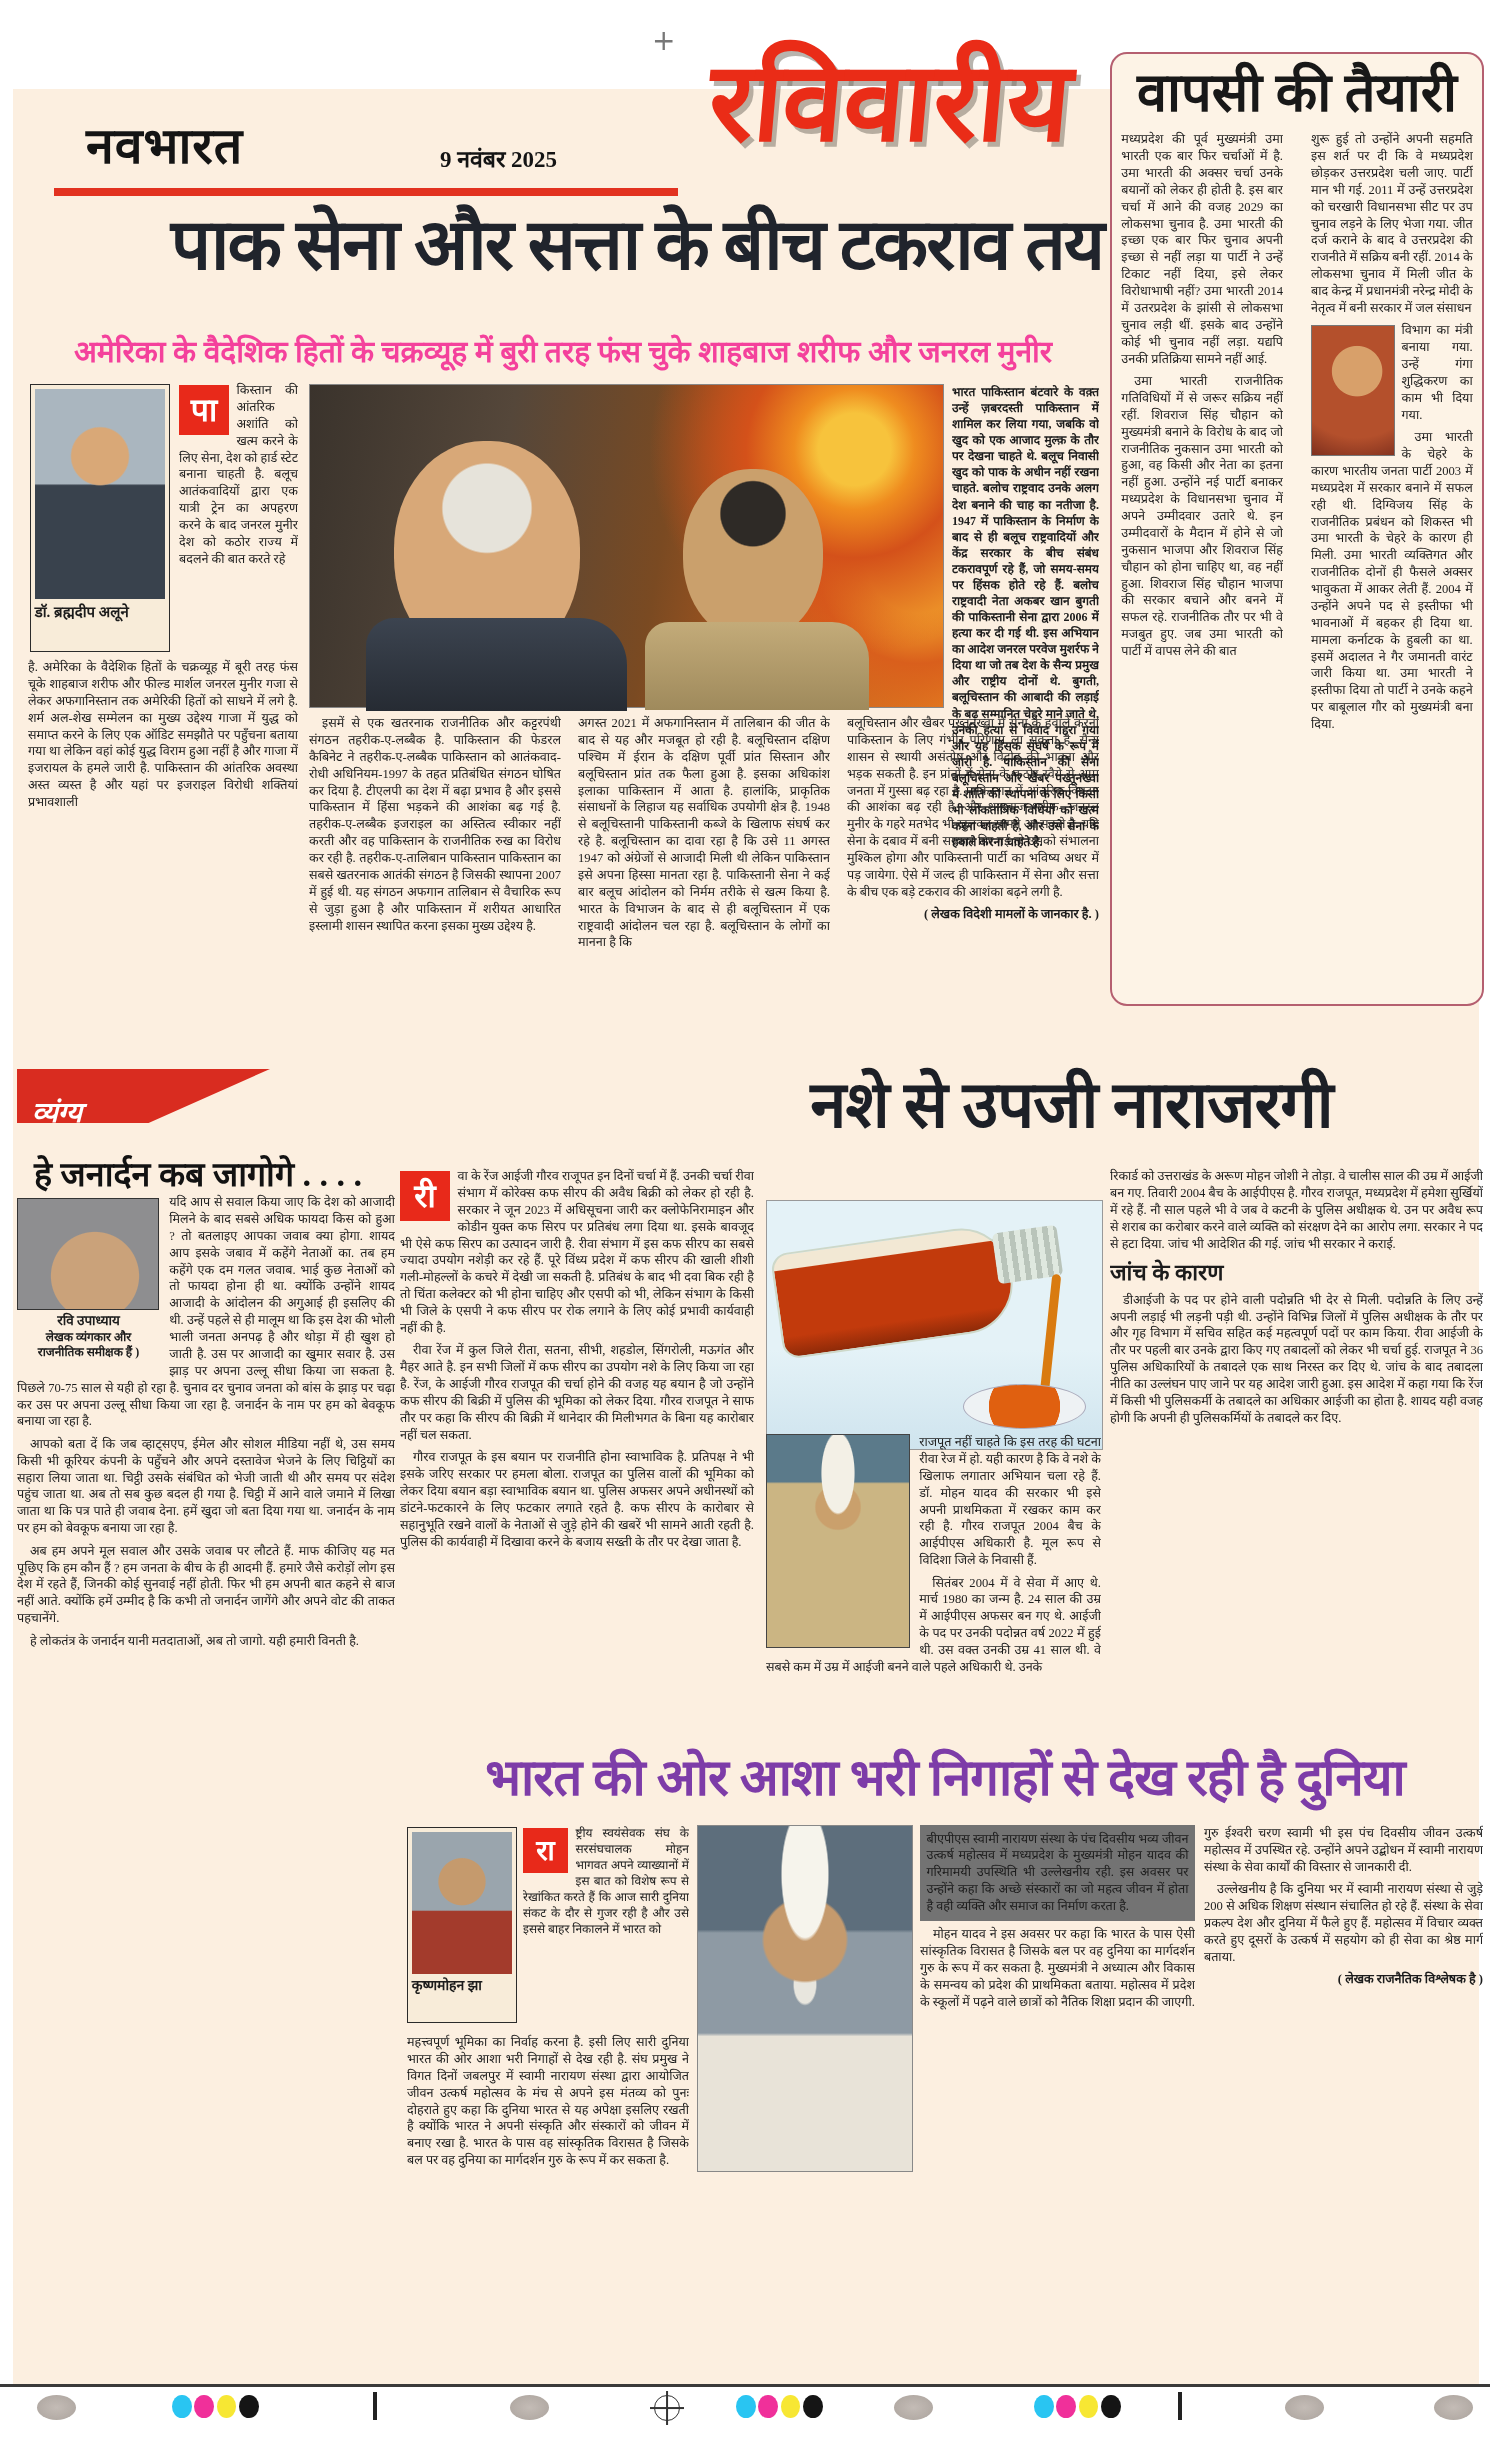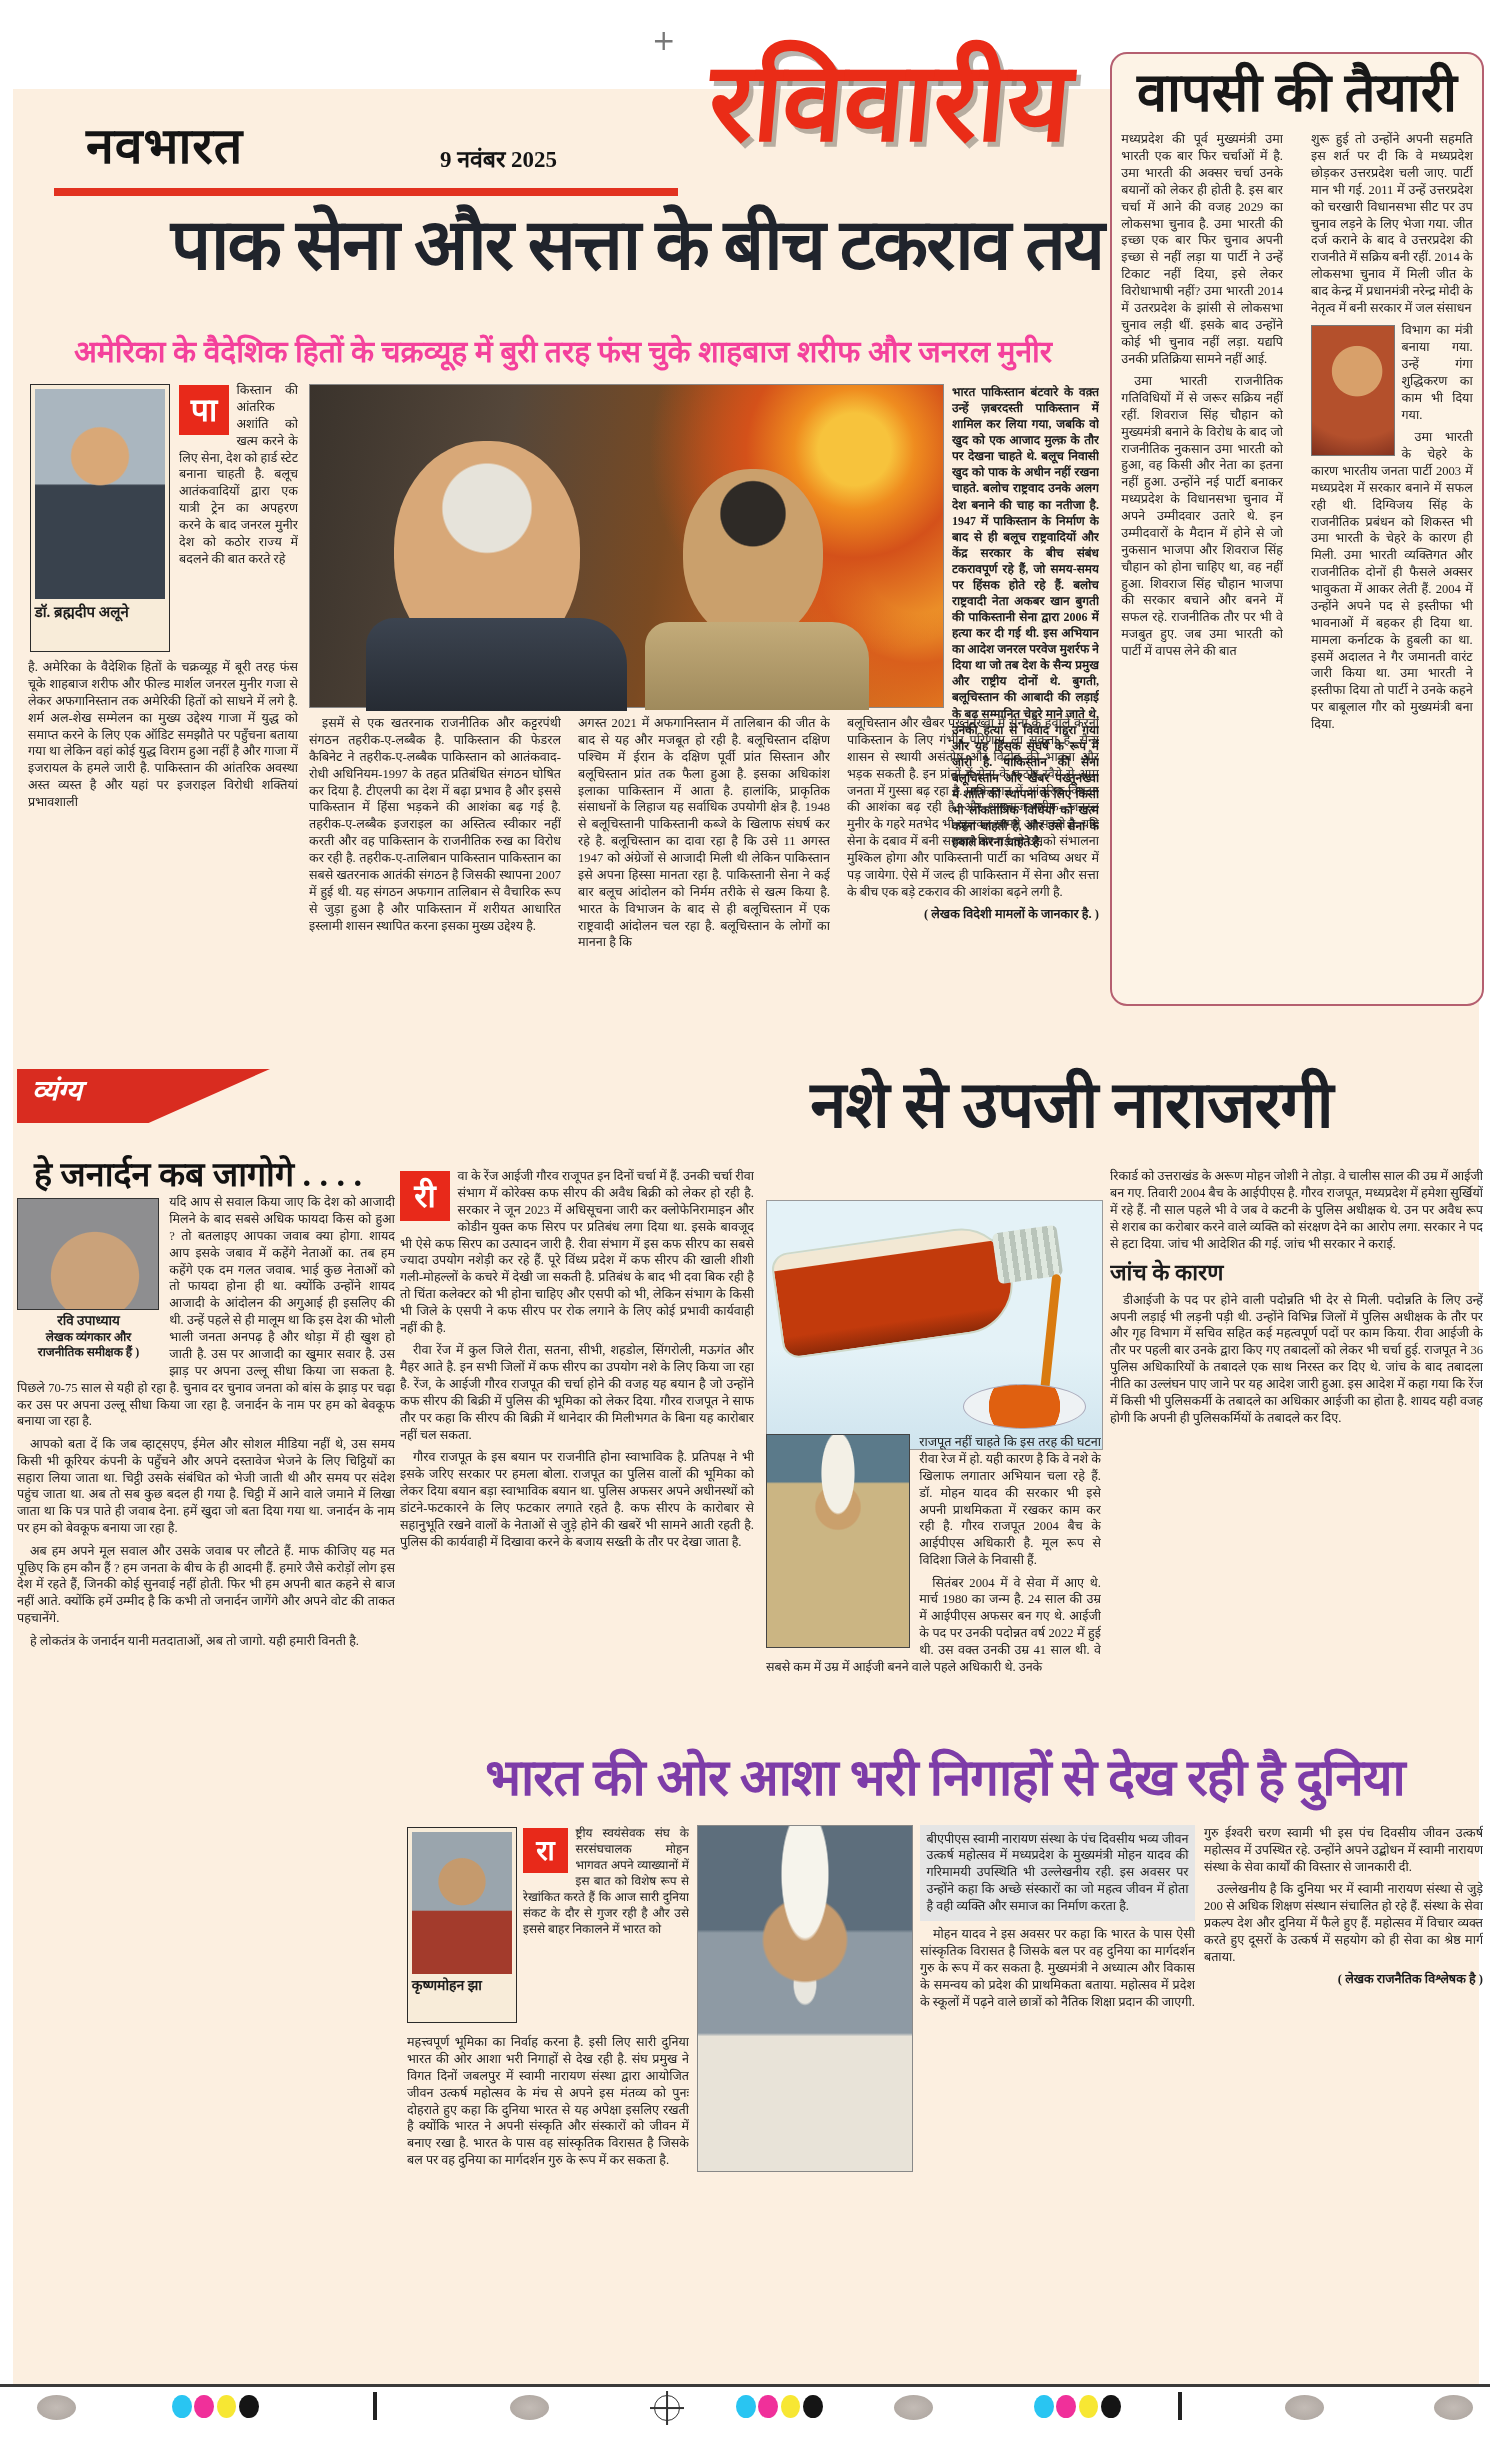--- a/index.html
+++ b/index.html
@@ -44,21 +44,21 @@
      background:linear-gradient(180deg,#c3ab79,#9f8a5c);}
   
   .wapsi{border:2.8px solid #b55f70;background:#fdf3e6;box-sizing:border-box;padding:7.5px 9.3px;}
   .wapsi-hl{font-size:54px;font-weight:900;text-align:center;color:#181818;line-height:1.05;margin:3.7px 0 9.3px;}
   .wcols{display:flex;gap:28px;}
   .wcol{flex:1;height:803px;}
   .umaphoto{float:left;width:82px;height:129px;margin:2.8px 6.5px 2.8px 0;border:0.9px solid #777;
      background:radial-gradient(circle at 55% 35%,#d8a06a 0 26%,#b4502c 27% 70%,#7e2f1d 100%);}
   
   .flag{background:#d92c20;clip-path:polygon(0 0,100% 0,52% 100%,0 100%);}
-  .flag span{color:#fff;font-style:italic;font-weight:bold;font-size:28px;padding:1px 0 0 15px;display:inline-block;}
+  .flag span{color:#fff;font-style:italic;font-weight:bold;font-size:28px;padding:23px 0 0 15px;display:inline-block;}
   .sat-hl{font-size:34px;font-weight:800;color:#121212;line-height:1.1;margin-top:20px;}
   .satwrap{float:left;width:143px;margin:3.7px 9.3px 3.7px 0;}
   .satphoto{width:140px;height:110px;border:1.9px solid #333;background:
      radial-gradient(circle at 55% 70%,#caa27a 0 40%,#8e8e90 41% 100%);}
   .satcap{text-align:center;font-weight:bold;font-size:13.5px;line-height:1.25;margin-top:3.7px;}
   
   .kicker{background:#cfeeea;text-align:center;color:#a51313;font-weight:800;font-size:29px;line-height:1.2;
           padding-top:11.2px;box-sizing:border-box;}
   .ig-hl{font-size:65px;font-weight:900;text-align:center;color:#1c1f26;letter-spacing:-0.9px;}
   .ig-sub{font-size:22.4px;font-weight:bold;margin:5.6px 0 3.7px;}
@@ -78,21 +78,21 @@
   
   .rss-hl{font-size:51px;font-weight:900;text-align:center;color:#7d3ca8;letter-spacing:-0.9px;}
   .rssphoto{width:100%;height:142px;background:
      radial-gradient(circle at 50% 35%,#c59a6d 0 22%,transparent 23%),
      linear-gradient(180deg,#9aa5ad 0 55%,#a33b2c 56% 100%);}
   .bhagwat{border:0.9px solid #888;background:
      radial-gradient(ellipse at 50% 14%,#f6f4ec 0 15%,transparent 16%),
      radial-gradient(circle at 50% 33%,#c59a6d 0 16%,transparent 17%),
      radial-gradient(ellipse at 50% 46%,#e8e6de 0 7%,transparent 8%),
      linear-gradient(180deg,#5d6e7c 0 30%,#8e9aa4 31% 60%,#e8e3d8 61% 100%);}
-  .boxed{background:#e5e5e5;padding:5.6px 6.5px;}
+  .boxed{background:#737373;padding:5.6px 6.5px;}
   
   .rule{background:#3a3a3a;}
   .oval{width:39px;height:25px;border-radius:50%;background:radial-gradient(#c4bcb6,#aba39d);}
   .cmyk{display:flex;gap:2.8px;}
   .cmyk i{width:19.6px;height:23px;border-radius:50%;display:block;}
   .mbar{width:3.7px;height:28px;background:#222;}
   .target{width:24px;height:24px;border:1.9px solid #333;border-radius:50%;position:relative;}
   .target:before{content:"";position:absolute;left:50%;top:-4.7px;width:1.9px;height:34px;background:#333;transform:translateX(-50%);}
   .target:after{content:"";position:absolute;top:50%;left:-4.7px;height:1.9px;width:34px;background:#333;transform:translateY(-50%);}
 </style>

